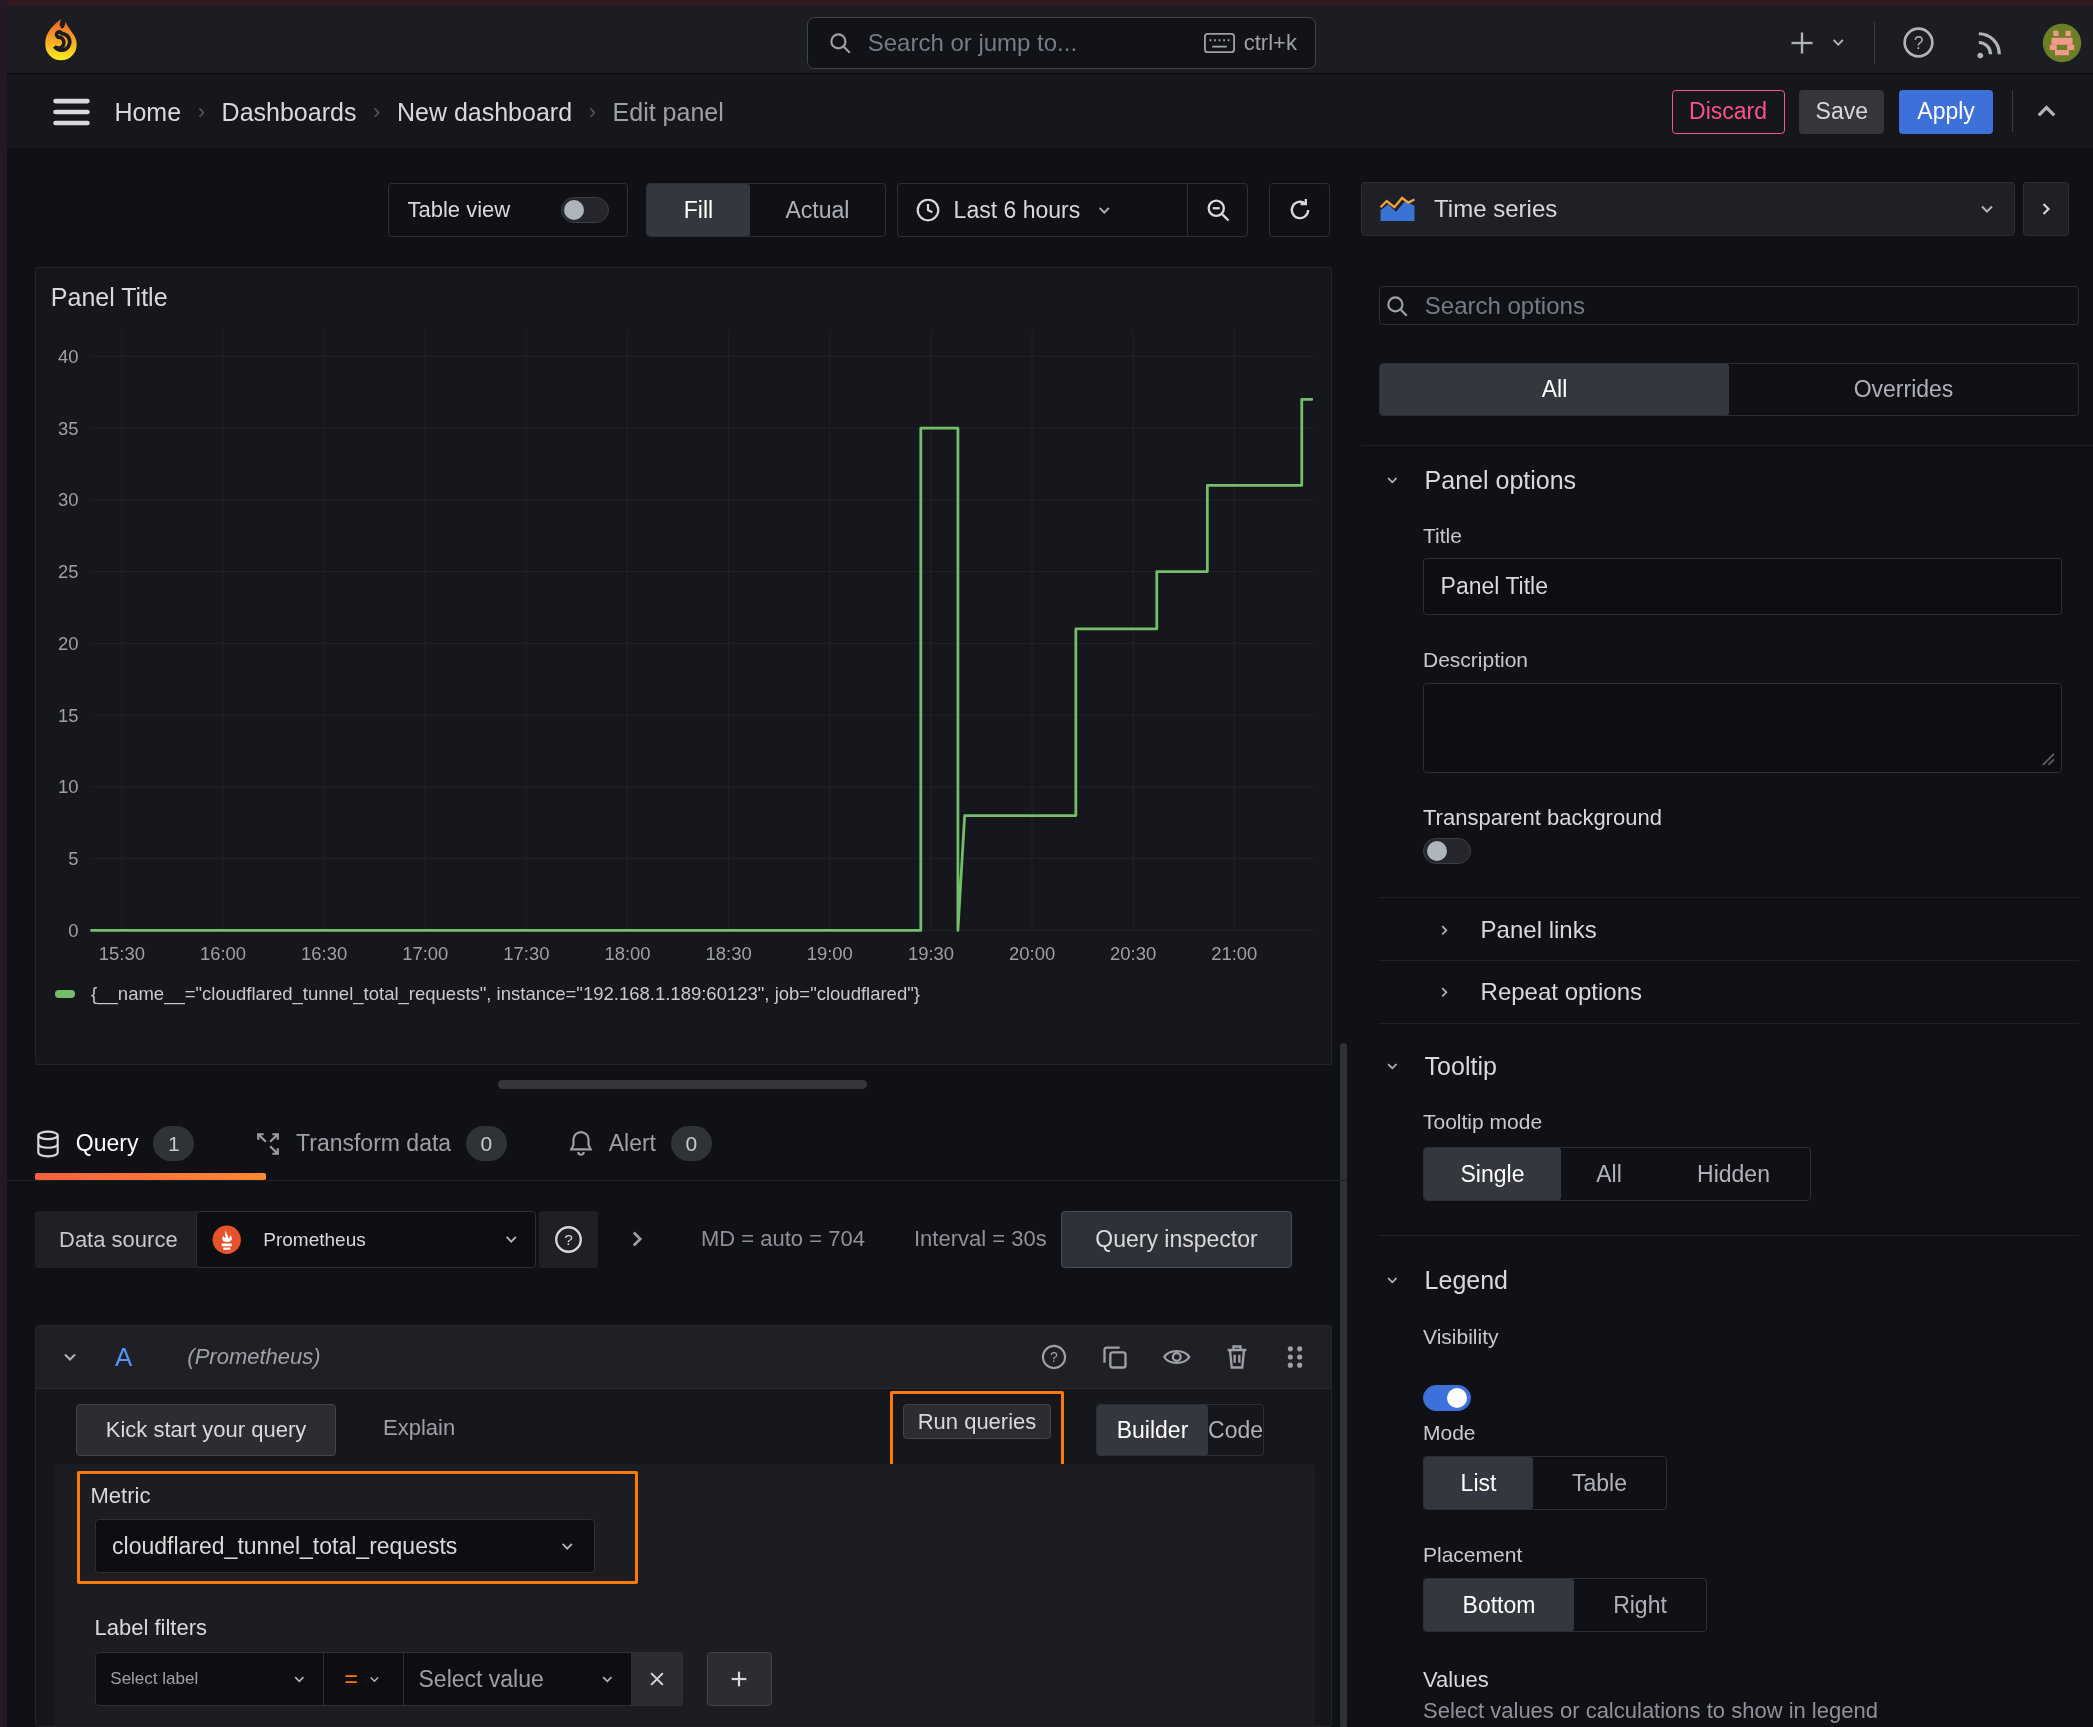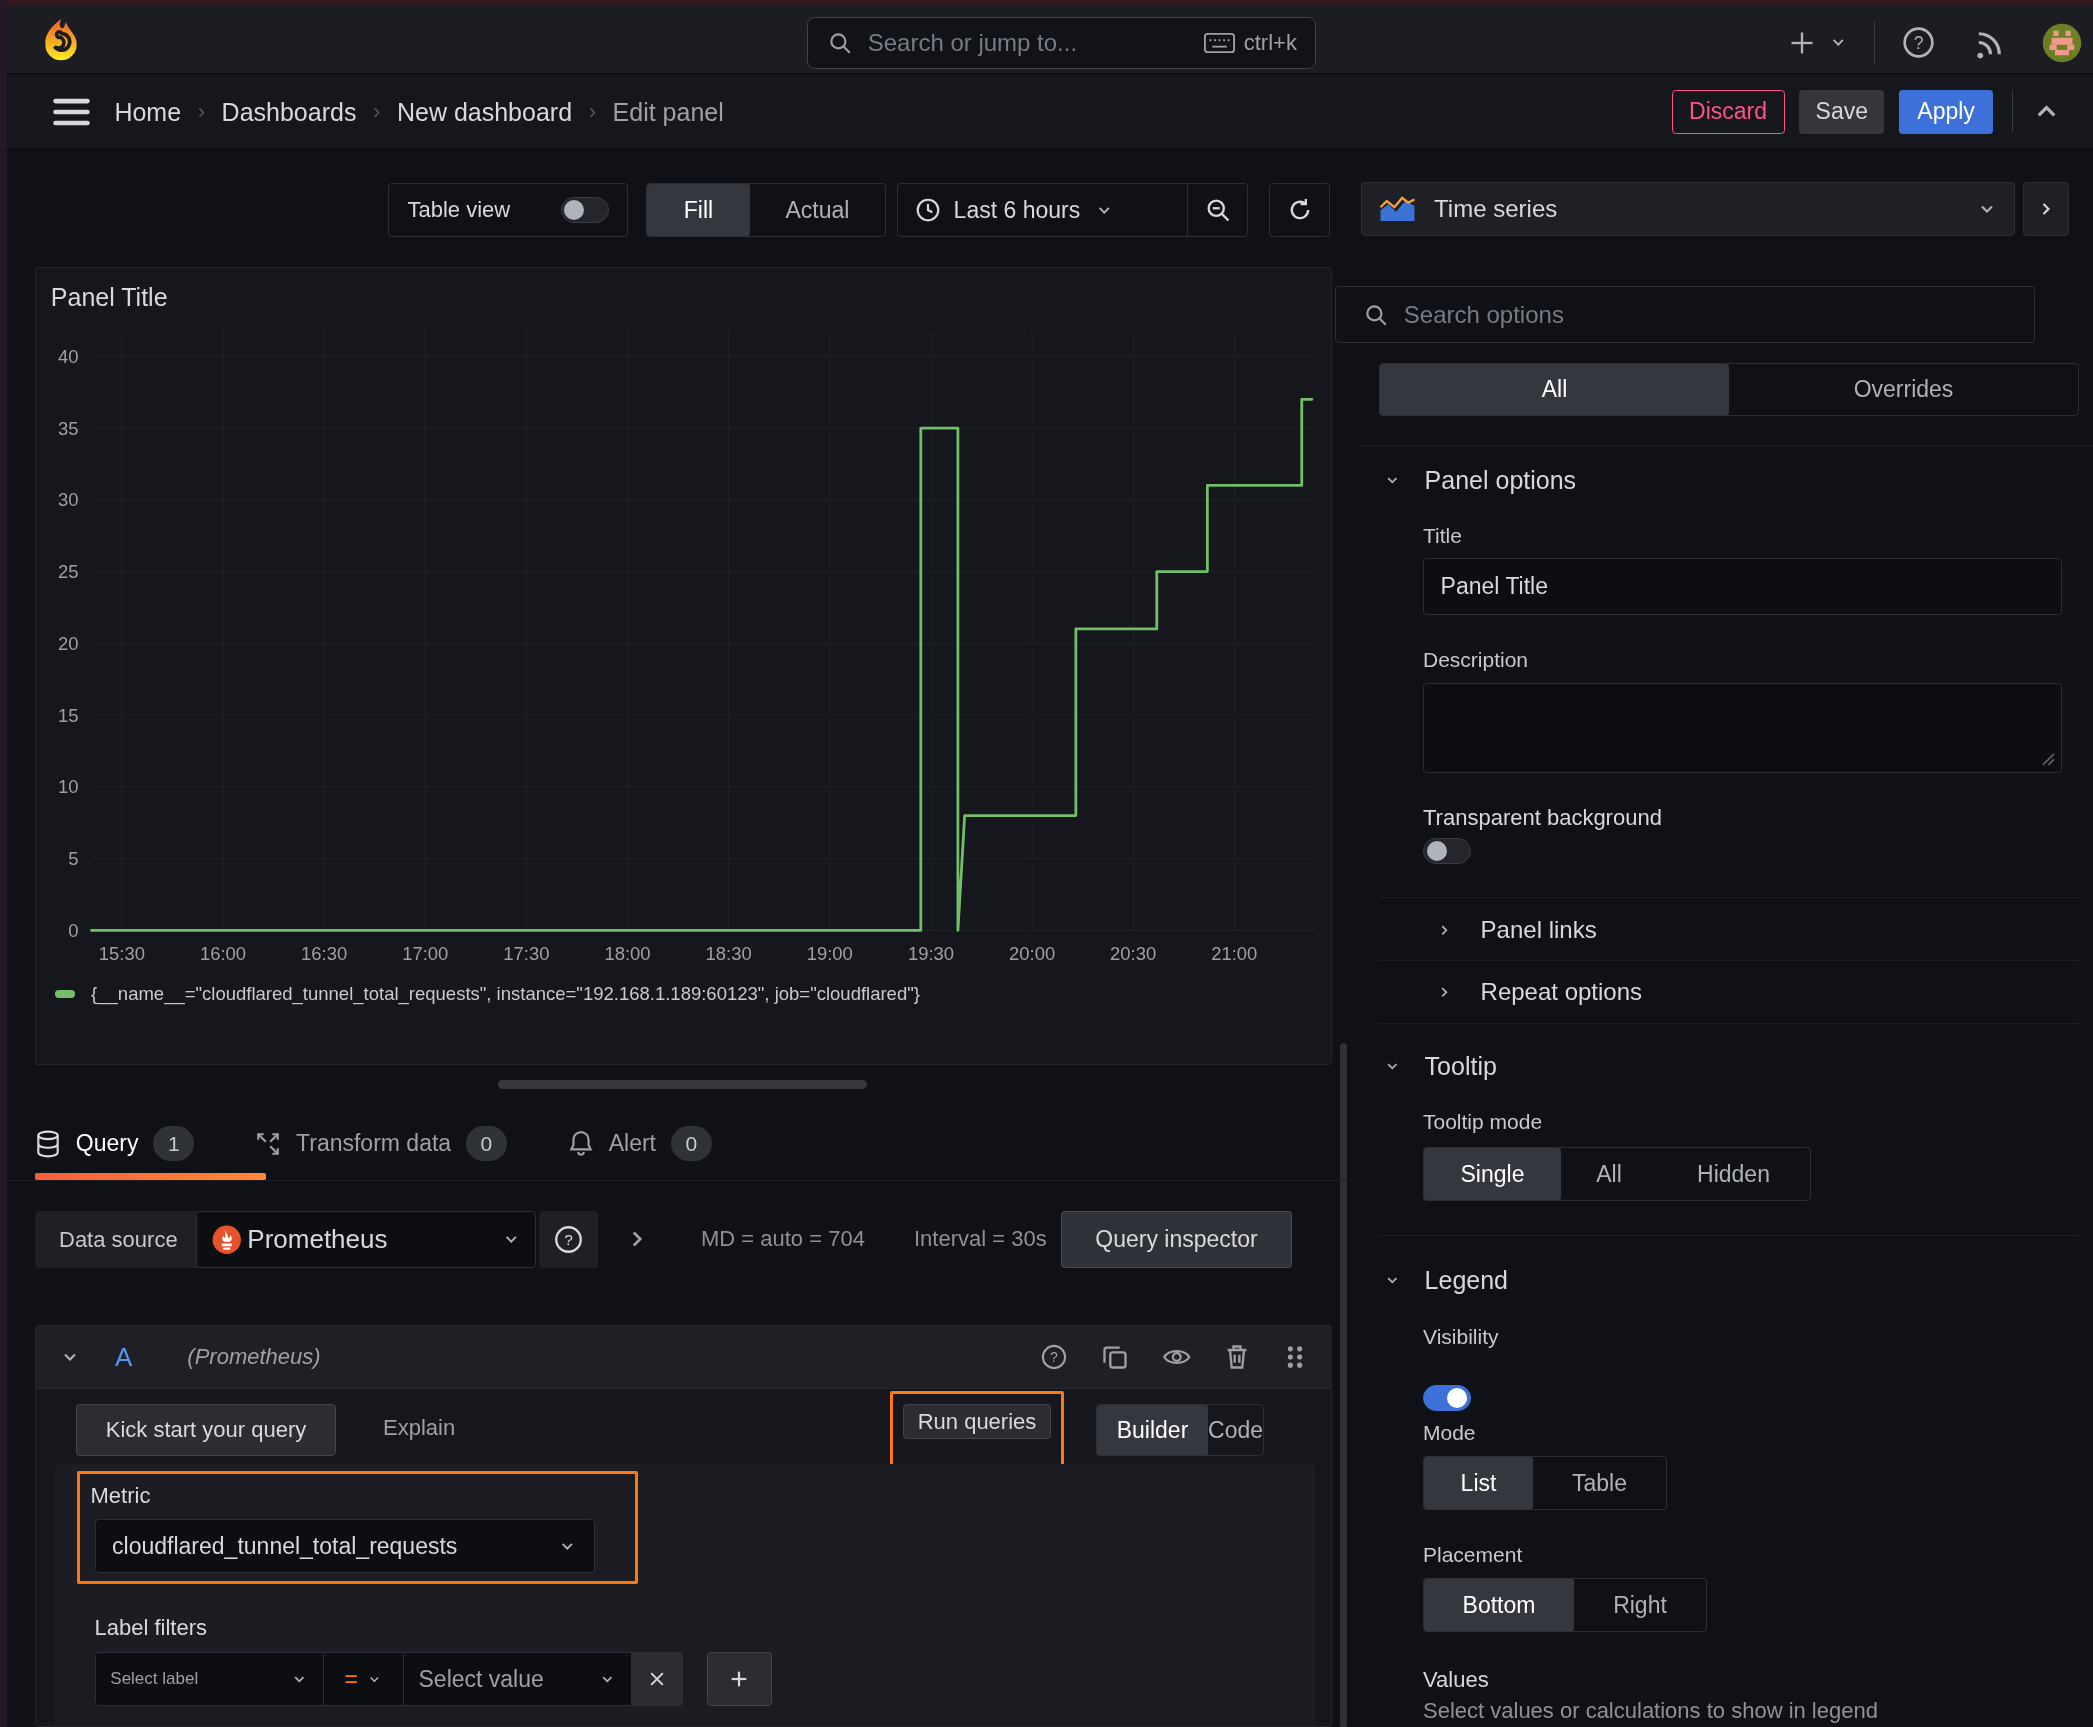--- a/index.html
+++ b/index.html
@@ -261,21 +261,21 @@
   <div class="abs row" style="left:35px;top:1211px;height:57px;background:var(--chip);border-radius:3.7px;padding:0 24px">
     <span style="font-size:22px;color:#c7c9cd">Data source</span>
   </div>
   <div class="abs row box inputbg" style="left:196px;top:1211px;width:340px;height:57px;padding:0 14.8px;cursor:pointer">
     <svg class="ic" width="29.5" height="29.5" viewBox="0 0 100 100">
       <circle cx="50" cy="50" r="48" fill="#e6522c"></circle>
       <path d="M50 10 C41 28 59 34 54 46 C62 42 63 34 63 34 C72 47 67 58 50 58 C36 58 31 49 38 36 C40 45 47 46 46 39 C42 31 46 20 50 10 Z" fill="#fff"></path>
       <rect x="33" y="63" width="34" height="9" rx="2" fill="#fff"></rect>
         <rect x="38" y="76" width="24" height="8" rx="2" fill="#fff"></rect>
     </svg>
-    <span style="margin-left:6px;font-size:26px;color:var(--t1);flex:1">Prometheus</span>
+    <span style="margin-left:22px;font-size:19px;color:var(--t1);flex:1">Prometheus</span>
     <svg class="ic" width="18.5" height="18.5" viewBox="0 0 24 24">
         <polyline points="6,9 12,15 18,9" fill="none" stroke="#b0b3b8" stroke-width="2.5"></polyline>
       </svg>
   </div>
   <div class="abs row" style="left:539px;top:1211px;width:59px;height:57px;background:var(--chip);border-radius:3.7px;justify-content:center;cursor:pointer">
     <svg class="ic" width="31" height="31" viewBox="0 0 24 24">
         <circle cx="12" cy="12" r="9.5" fill="none" stroke="#d8d9da" stroke-width="1.8"></circle>
         <text x="12" y="16.5" text-anchor="middle" font-size="12" fill="#d8d9da">?</text>
       </svg>
   </div>
@@ -392,21 +392,21 @@
     <svg class="ic" width="20" height="20" viewBox="0 0 24 24">
         <polyline points="6,9 12,15 18,9" fill="none" stroke="#b0b3b8" stroke-width="2.5"></polyline>
       </svg>
   </div>
   <div class="abs row box" style="left:2023px;top:182px;width:46px;height:54px;background:var(--chip);justify-content:center;cursor:pointer">
     <svg class="ic" width="20" height="20" viewBox="0 0 24 24">
         <polyline points="9,6 15,12 9,18" fill="none" stroke="#d8d9da" stroke-width="2.5"></polyline>
       </svg>
   </div>
 
-  <div class="abs row box" style="left:1335px;top:286px;width:700px;height:57px;padding:0 27px">
+  <div class="abs row box" style="left:1379px;top:286px;width:700px;height:39px;padding:0 4px">
     <svg class="ic" width="26" height="26" viewBox="0 0 24 24">
         <circle cx="10.5" cy="10.5" r="6.5" fill="none" stroke="#9da0a6" stroke-width="2"></circle>
         <line x1="15.5" y1="15.5" x2="21" y2="21" stroke="#9da0a6" stroke-width="2"></line>
       </svg>
     <span style="margin-left:14.8px;font-size:24px;color:var(--t4)">Search options</span>
   </div>
 
   <div class="seg abs" style="left:1379px;top:363px;width:700px;height:53px">
     <div class="on" style="width:50%">All</div>
     <div style="width:50%">Overrides</div>

